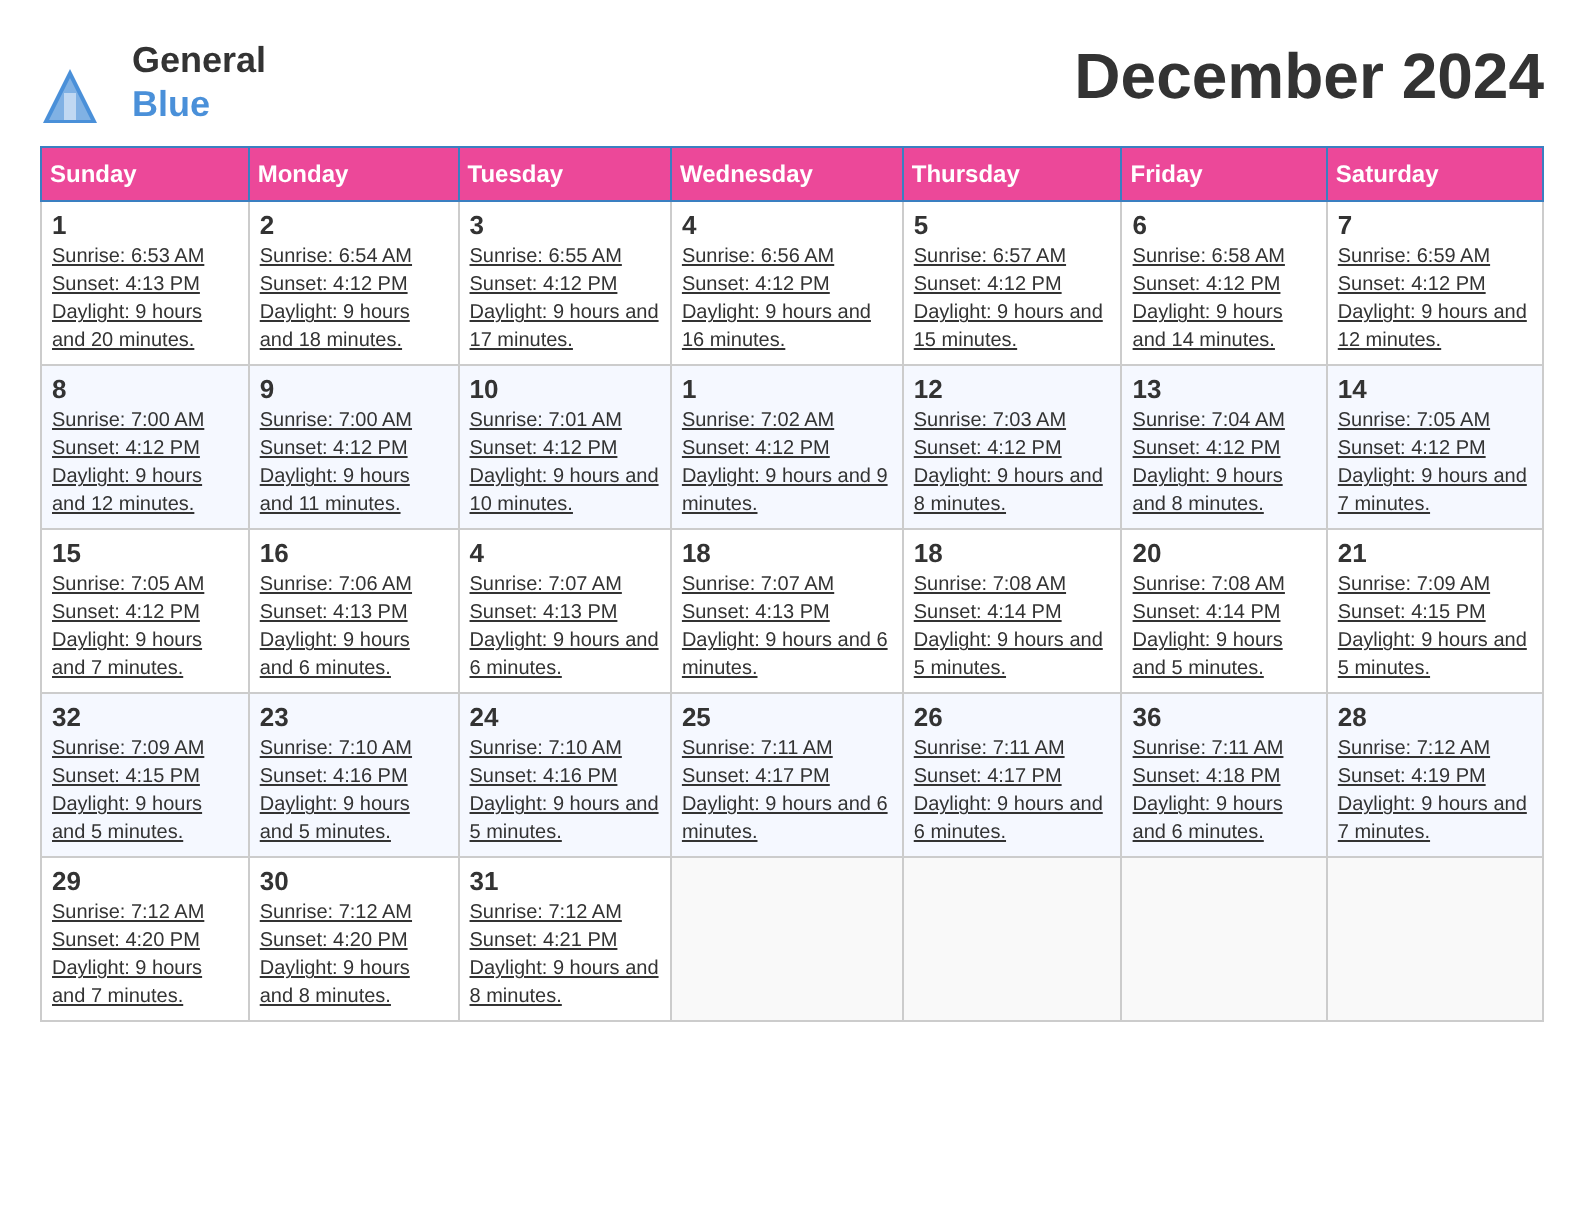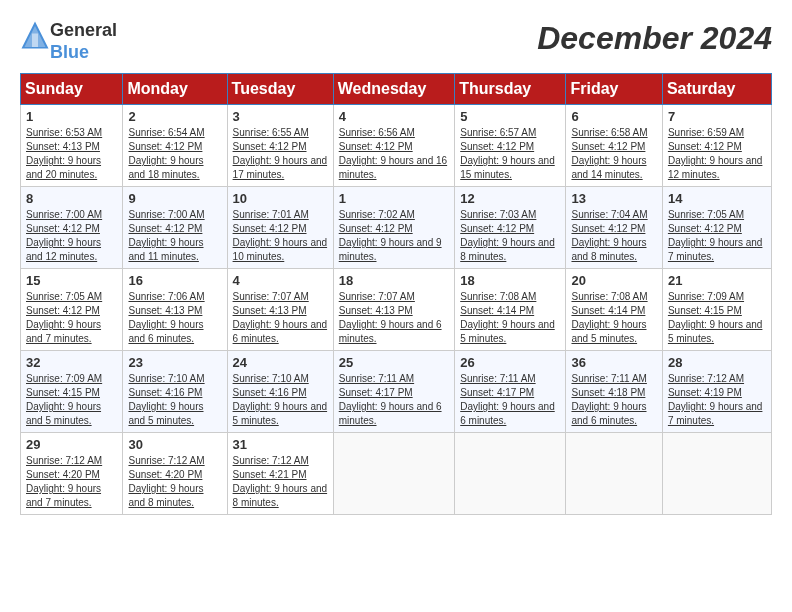--- a/index.html
+++ b/index.html
@@ -11,57 +11,56 @@
       padding: 20px;
     }
     .header-area {
       display: flex;
       justify-content: space-between;
       align-items: flex-start;
       margin-bottom: 10px;
     }
     .logo {
       display: flex;
-      align-items: flex-start;
-      gap: 0;
+      align-items: flex-end;
+      gap: 16px;
     }
     .logo-text {
       font-size: 18px;
       font-weight: bold;
       color: #333;
       line-height: 1.2;
     }
     .logo-icon {
       width: 30px;
       height: 30px;
     }
     .title-area {
       text-align: right;
-      font-style: italic;
     }
     .calendar-title {
       font-size: 32px;
       font-weight: bold;
       color: #333;
     }
     .calendar-subtitle {
       font-size: 15px;
       color: #555;
     }
     table {
       width: 100%;
       border-collapse: collapse;
       font-size: 11px;
     }
     thead tr th {
-      background-color: #b91c1c;
+      background-color: #ec4899;
       color: #fff;
       padding: 6px 4px;
       text-align: left;
-      font-size: 16px;
+      font-size: 12px;
       font-weight: bold;
       border: 1px solid #3a7fc1;
     }
     tbody tr td {
       border: 1px solid #ccc;
       vertical-align: top;
       padding: 4px 5px;
       height: 80px;
       background: #fff;
     }

